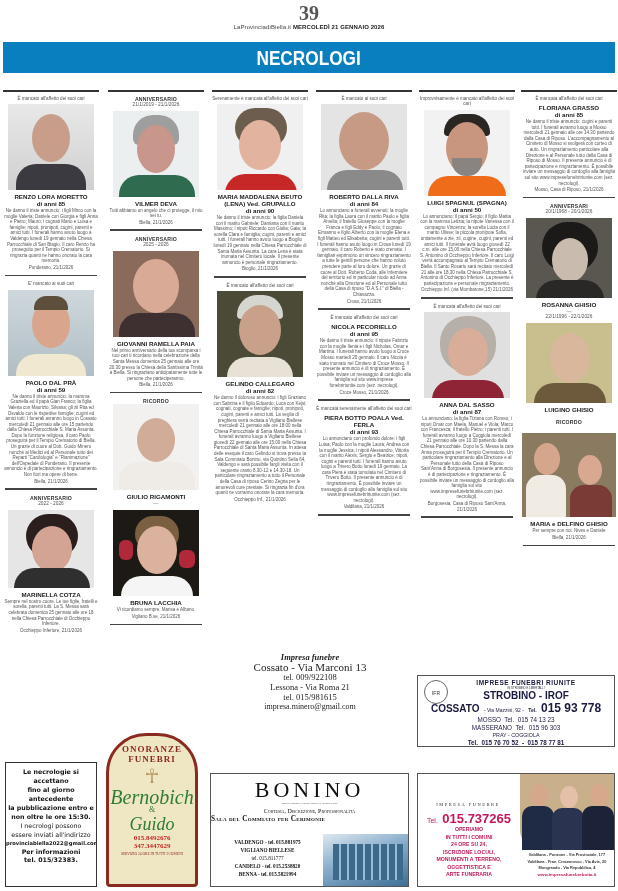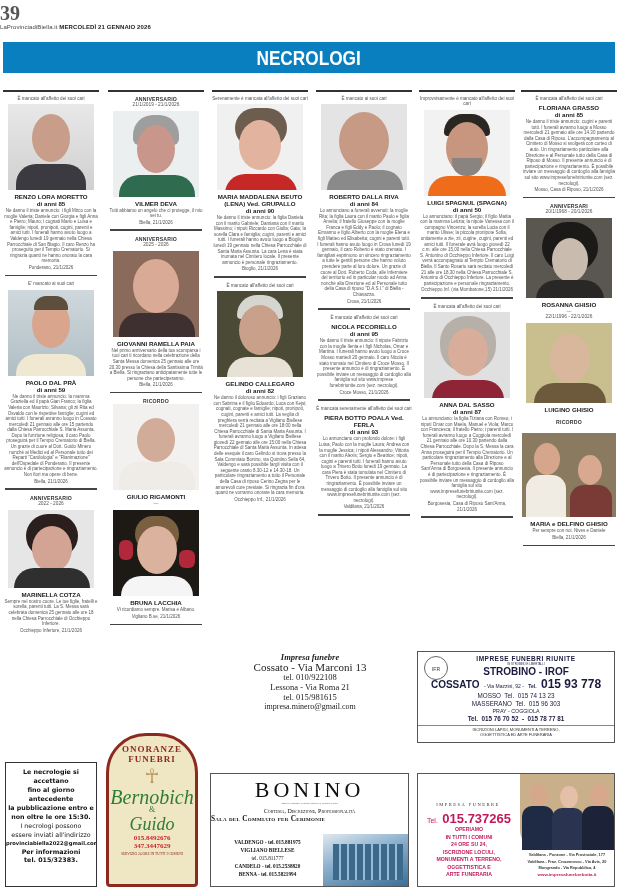--- a/index.html
+++ b/index.html
@@ -1,18 +1,18 @@
 <!DOCTYPE html>
 <html><head>
 <meta charset="utf-8">
 <style>
 *{box-sizing:border-box;margin:0;padding:0}
 html,body{width:618px;height:891px;background:#fff;overflow:hidden}
 body{font-family:"Liberation Sans",sans-serif;color:#333;position:relative}
-.hdr{position:absolute;top:0;left:0;width:618px;}
+.hdr{position:absolute;top:0;left:0;width:618px;text-align:center}
 .pgnum{font-family:"Liberation Serif",serif;font-weight:bold;font-size:20px;color:#555;line-height:20px;margin-top:3px}
 .dateline{font-size:6px;color:#444;letter-spacing:0.1px;margin-top:1px}
 .dateline b{font-weight:bold;color:#222}
 .banner{position:absolute;top:42px;left:3px;width:612px;height:31px;background:#0a7fbf;color:#fff;text-align:center;font-family:"Liberation Sans",sans-serif;font-weight:bold;font-size:21px;line-height:31px;letter-spacing:0px;transform-origin:center}
 .banner span{display:inline-block;transform:scaleX(0.82)}
 .col{position:absolute;top:90px;width:96px}
 .col .topline{height:1.5px;background:#333;margin-bottom:4px}
 .ob{text-align:center;margin-bottom:4px}
 .intro{font-size:4.6px;color:#555;line-height:5.6px;margin-bottom:3px}
 .kind{font-size:5.2px;font-weight:bold;color:#333;letter-spacing:0.2px;line-height:6px}
@@ -280,27 +280,27 @@
   <div style="font-size:8px;color:#2e7d32;line-height:8px">&amp;</div>
   <div style="font-size:18px;font-style:italic;color:#2e7d32;line-height:20px">Guido</div>
   <div style="font-size:7px;color:#c62828;font-weight:bold;line-height:8px">015.8492676</div>
   <div style="font-size:7px;color:#c62828;font-weight:bold;line-height:8px">347.3447629</div>
   <div style="font-size:3.6px;color:#8b2b20;margin-top:2px">SERVIZIO 24 ORE IN TUTTI I COMUNI</div>
 </div>
 
 <div class="ad" style="left:210px;top:648px;width:200px;height:100px;border:none;text-align:center;font-family:'Liberation Serif',serif;color:#222">
   <div style="font-size:8.5px;font-style:italic;font-weight:bold;margin-top:4px">Impresa funebre</div>
   <div style="font-size:11px;line-height:10px">Cossato - Via Marconi 13</div>
-  <div style="font-size:8.5px;line-height:10px">tel. 010/922108</div>
+  <div style="font-size:8.5px;line-height:10px">tel. 009/922108</div>
   <div style="font-size:8.5px;line-height:10px">Lessona - Via Roma 21</div>
   <div style="font-size:8.5px;line-height:10px">tel. 015/981615</div>
   <div style="font-size:8px;line-height:10px">impresa.minero@gmail.com</div>
 </div>
 
-<div class="ad" style="left:417px;top:651px;width:198px;height:92px;border:1px solid #555;text-align:center;font-family:'Liberation Sans',sans-serif;color:#1a1a3e">
+<div class="ad" style="left:417px;top:675px;width:198px;height:72px;border:1px solid #555;text-align:center;font-family:'Liberation Sans',sans-serif;color:#1a1a3e">
   <div style="position:absolute;left:6px;top:4px;width:24px;height:24px;border:1px solid #666;border-radius:50%;font-size:5px;line-height:24px;color:#333">IFR</div>
   <div style="font-size:6.5px;font-weight:bold;margin-top:3px;margin-left:20px;letter-spacing:0.5px">IMPRESE FUNEBRI RIUNITE</div>
   <div style="font-size:2.8px;margin-left:20px">IN STROBINO E LIBERTALLI</div>
   <div style="font-size:10px;font-weight:bold;margin-left:20px;line-height:11px">STROBINO - IROF</div>
   <div style="line-height:12px;white-space:nowrap"><span style="font-size:10px;font-weight:bold">COSSATO</span> <span style="font-size:5px">- Via Mazzini, 92 -</span> <span style="font-size:5px;font-weight:bold">Tel.</span> <span style="font-size:12px;font-weight:bold">015 93 778</span></div>
   <div style="font-size:6.3px;line-height:8px;white-space:pre">MOSSO  Tel.  015 74 13 23</div>
   <div style="font-size:6.3px;line-height:8px;white-space:pre">MASSERANO  Tel.  015 96 303</div>
   <div style="font-size:5.3px;line-height:7px">PRAY - COGGIOLA</div>
   <div style="font-size:6.3px;font-weight:bold;line-height:8px;white-space:pre">Tel.  015 76 70 52  -  015 78 77 81</div>
   <div style="border-top:1px solid #888;margin-top:2px;padding-top:1px;font-size:4px;line-height:5px;color:#333">ISCRIZIONI LAPIDI, MONUMENTI A TERRENO,</div>

